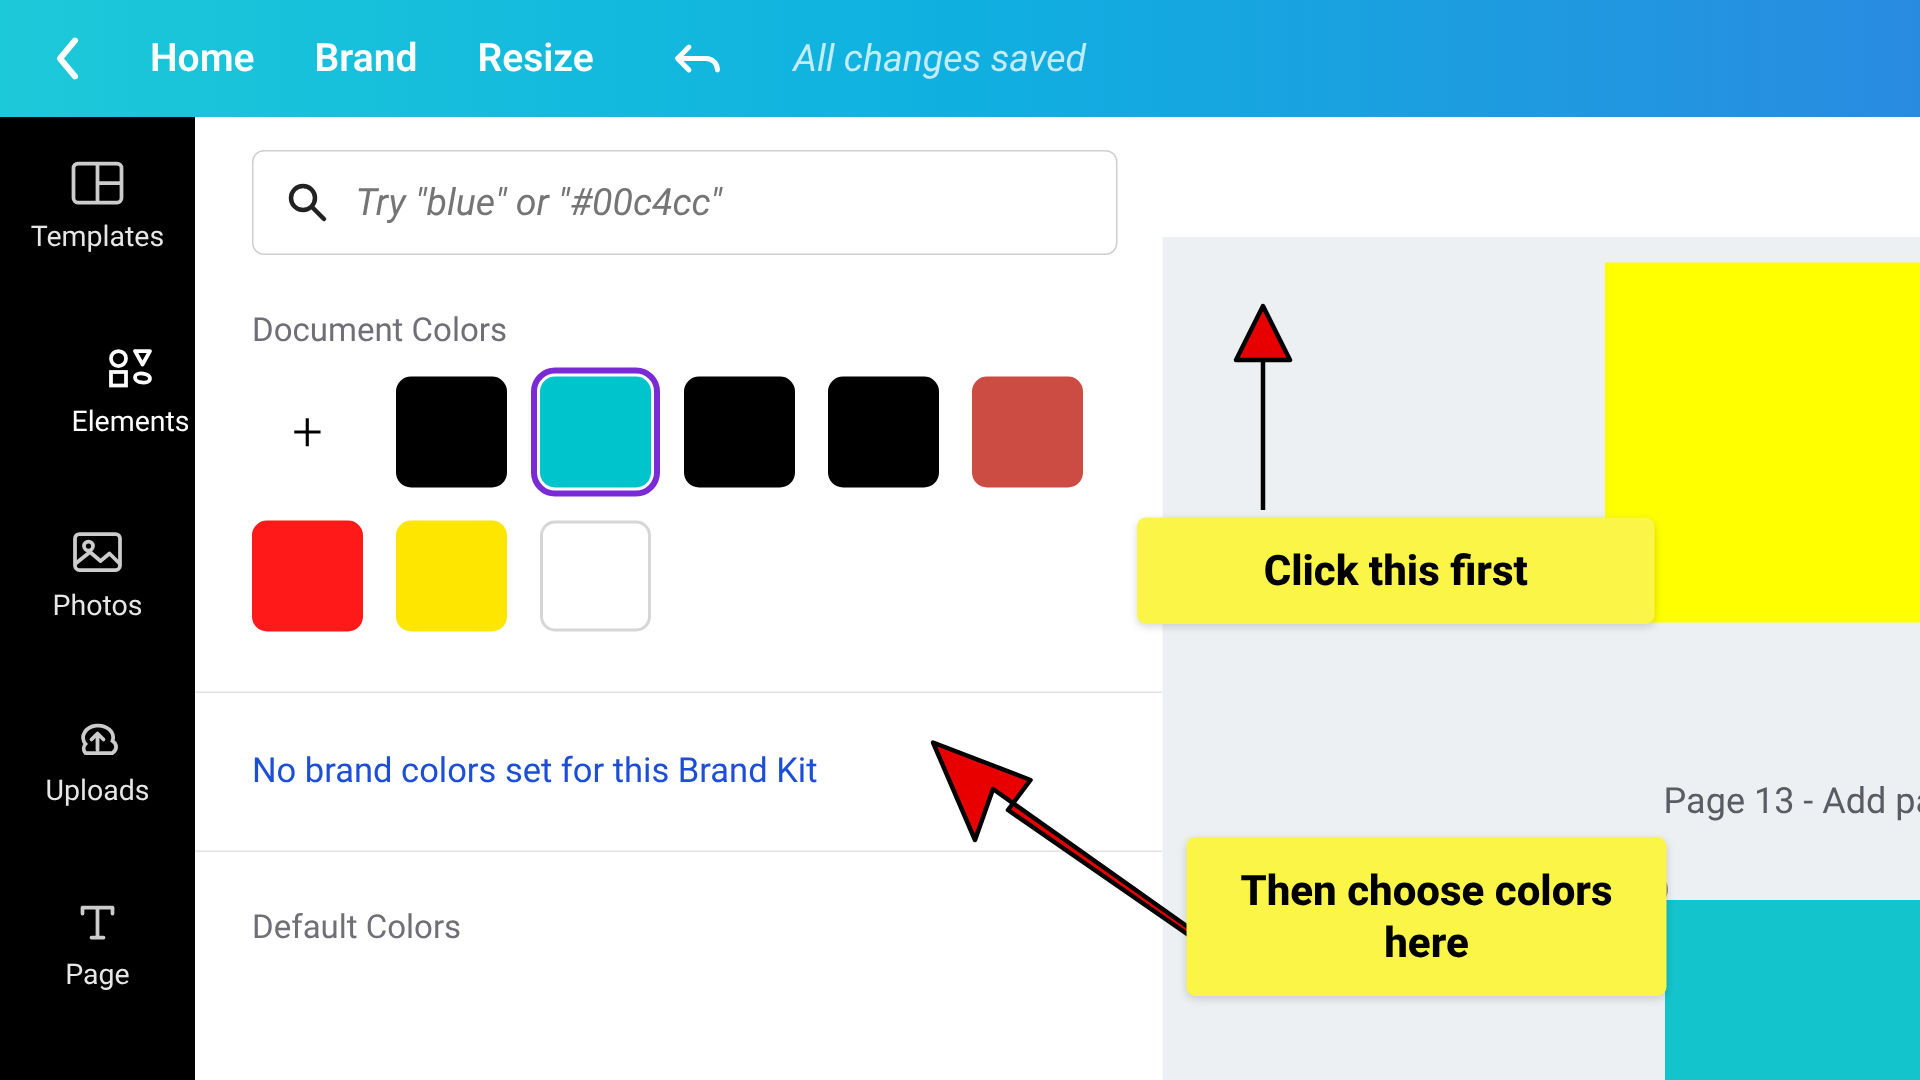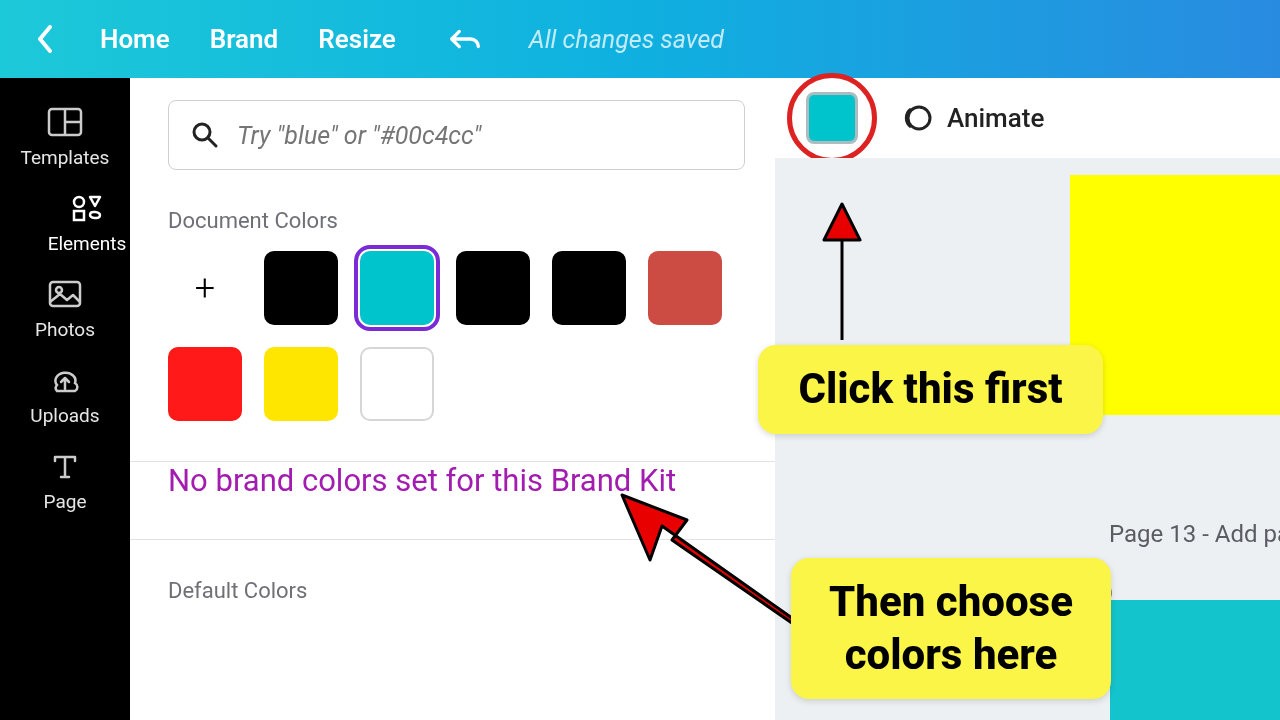--- a/index.html
+++ b/index.html
@@ -8,58 +8,58 @@
     .topbar { height: 78px; background: linear-gradient(90deg, #1cc9d8 0%, #0fb0e0 50%, #298be0 100%); display: flex; align-items: center; padding: 0 30px; gap: 40px; }
     .back-chevron { width: 30px; height: 30px; display: flex; align-items: center; justify-content: center; cursor: pointer; }
     .back-chevron svg { width: 18px; height: 28px; }
     .top-item { color: #fff; font-size: 26px; font-weight: 600; cursor: pointer; }
     .undo-btn { margin-left: 10px; display: flex; align-items: center; cursor: pointer; }
     .undo-btn svg { width: 38px; height: 28px; }
     .save-status { color: rgba(255,255,255,0.75); font-size: 25px; font-style: italic; font-weight: 400; margin-left: 5px; }
 
     .body-row { display: flex; height: calc(720px - 78px); }
     
-    .leftnav { width: 130px; background: #000; display: flex; flex-direction: column; align-items: center; padding-top: 28px; gap: 23px; }
+    .leftnav { width: 130px; background: #000; display: flex; flex-direction: column; align-items: center; padding-top: 28px; gap: 60px; }
     .nav-item { display: flex; flex-direction: column; align-items: center; gap: 8px; cursor: pointer; color: #e6e6e6; width: 100%; }
     .nav-item.active { color: #fff; padding-left: 44px; }
     .nav-item .ico { width: 38px; height: 32px; display: flex; align-items: center; justify-content: center; }
     .nav-label { font-size: 19px; color: inherit; }
 
     .color-panel { width: 645px; background: #fff; padding: 22px 30px 0 38px; overflow: hidden; }
     .search-wrap { border: 1px solid #cfcfcf; border-radius: 8px; height: 70px; display: flex; align-items: center; gap: 18px; padding: 0 22px; }
     .search-wrap svg { width: 28px; height: 28px; flex-shrink: 0; }
     .search-input { border: none; outline: none; font-size: 25px; color: #555; flex: 1; background: transparent; font-style: italic; }
     
     .section-title { font-size: 22px; color: #6f6f78; margin-top: 38px; margin-bottom: 18px; }
     .swatch-row { display: flex; flex-wrap: wrap; gap: 22px; }
     .swatch { width: 74px; height: 74px; border-radius: 10px; cursor: pointer; }
     .swatch.add { background: #fff; position: relative; display: flex; align-items: center; justify-content: center; font-size: 36px; color: #000; font-weight: 300; }
     .swatch.add::before { content:""; position:absolute; inset:-4px; border-radius:12px; background: conic-gradient(red,magenta,blue,cyan,lime,yellow,red); z-index:-1; }
     .swatch.add .inner { background:#fff; width:100%; height:100%; border-radius:8px; display:flex; align-items:center; justify-content:center; }
     .swatch.selected { outline: 4px solid #7a2bd6; outline-offset: 2px; }
     .swatch.white-sw { border: 2px solid #d6d6d6; }
     .divider { border-top: 1px solid #e2e2e2; margin-top: 40px; margin-left: -38px; margin-right: -30px; }
-    .brand-msg { font-size: 31px; color: #a21caf; }
+    .brand-msg { font-size: 23px; color: #1d4ed8; margin-top: 38px; }
 
     .canvas-area { flex: 1; background: #fff; position: relative; }
     .context-bar { height: 80px; display: flex; align-items: center; gap: 30px; padding-left: 20px; }
     .color-btn-wrap { width: 74px; height: 74px; border-radius: 50%; display: flex; align-items: center; justify-content: center; position: relative; }
     .color-btn-wrap .ring { position:absolute; inset:-8px; border: 5px solid #d22; border-radius: 50%; }
     .color-btn { width: 52px; height: 52px; border: 3px solid #aebcc0; border-radius: 8px; background: #00c4cc; cursor: pointer; }
     .animate-grp { display: flex; align-items: center; gap: 14px; cursor: pointer; }
     .animate-ico { width: 34px; height: 34px; }
     .animate-lbl { font-size: 26px; color: #222; font-weight: 500; }
 
     .canvas-bg { position: absolute; left: 0; right: 0; top: 80px; bottom: 0; background: #edf0f2; padding: 0; overflow: hidden; }
     .yellow-shape { position: absolute; top: 17px; right: -10px; width: 220px; height: 240px; background: #ffff00; }
     .page-label { position: absolute; top: 362px; right: -10px; font-size: 24px; color: #5b5b64; }
     .teal-shape { position: absolute; right:-10px; bottom: -20px; width: 180px; height: 140px; background: #14c4cc; }
     .teal-handle { position: absolute; right: 168px; bottom: 116px; width: 22px; height: 22px; background:#fff; border:2px solid #888; border-radius:50%; }
 
-    .callout { position: absolute; background: #faf547; border-radius: 18px; padding: 18px 30px; font-size: 42px; font-weight: 800; color: #000; line-height: 1.25; text-align: center; box-shadow: 0 2px 6px rgba(0,0,0,0.15); }
+    .callout { position: absolute; background: #faf547; border-radius: 6px; padding: 18px 30px; font-size: 28px; font-weight: 800; color: #000; line-height: 1.25; text-align: center; box-shadow: 0 2px 6px rgba(0,0,0,0.15); }
     .callout1 { left: 758px; top: 345px; width: 345px; }
     .callout2 { left: 791px; top: 558px; width: 320px; }
 
     .arrow { position: absolute; }
   </style>
 </head>
 <body>
 
 <div class="topbar">
   <div class="back-chevron">
@@ -154,33 +154,20 @@
       <div class="swatch white-sw" style="background:#fff"></div>
     </div>
 
     <div class="divider"></div>
     <div class="brand-msg">No brand colors set for this Brand Kit</div>
     <div class="divider"></div>
     <div class="section-title" style="margin-bottom:0">Default Colors</div>
   </div>
 
   <div class="canvas-area">
-    <div class="context-bar">
-      <div class="color-btn-wrap">
-        <div class="ring"></div>
-        <div class="color-btn"></div>
-      </div>
-      <div class="animate-grp">
-        <svg class="animate-ico" viewBox="0 0 34 34">
-            <circle cx="20" cy="17" r="11" stroke="#222" stroke-width="3" fill="none"></circle>
-            <path d="M12 8 A11 11 0 0 0 12 26" stroke="#222" stroke-width="3" fill="none"></path>
-          </svg>
-        <span class="animate-lbl">Animate</span>
-      </div>
-    </div>
     <div class="canvas-bg">
       <div class="yellow-shape"></div>
       <div class="page-label">Page 13 - Add pa</div>
       <div class="teal-shape"></div>
       <div class="teal-handle"></div>
     </div>
   </div>
 </div>
 
 <svg class="arrow" style="left:812px; top:200px;" width="60" height="140" viewBox="0 0 60 140">

